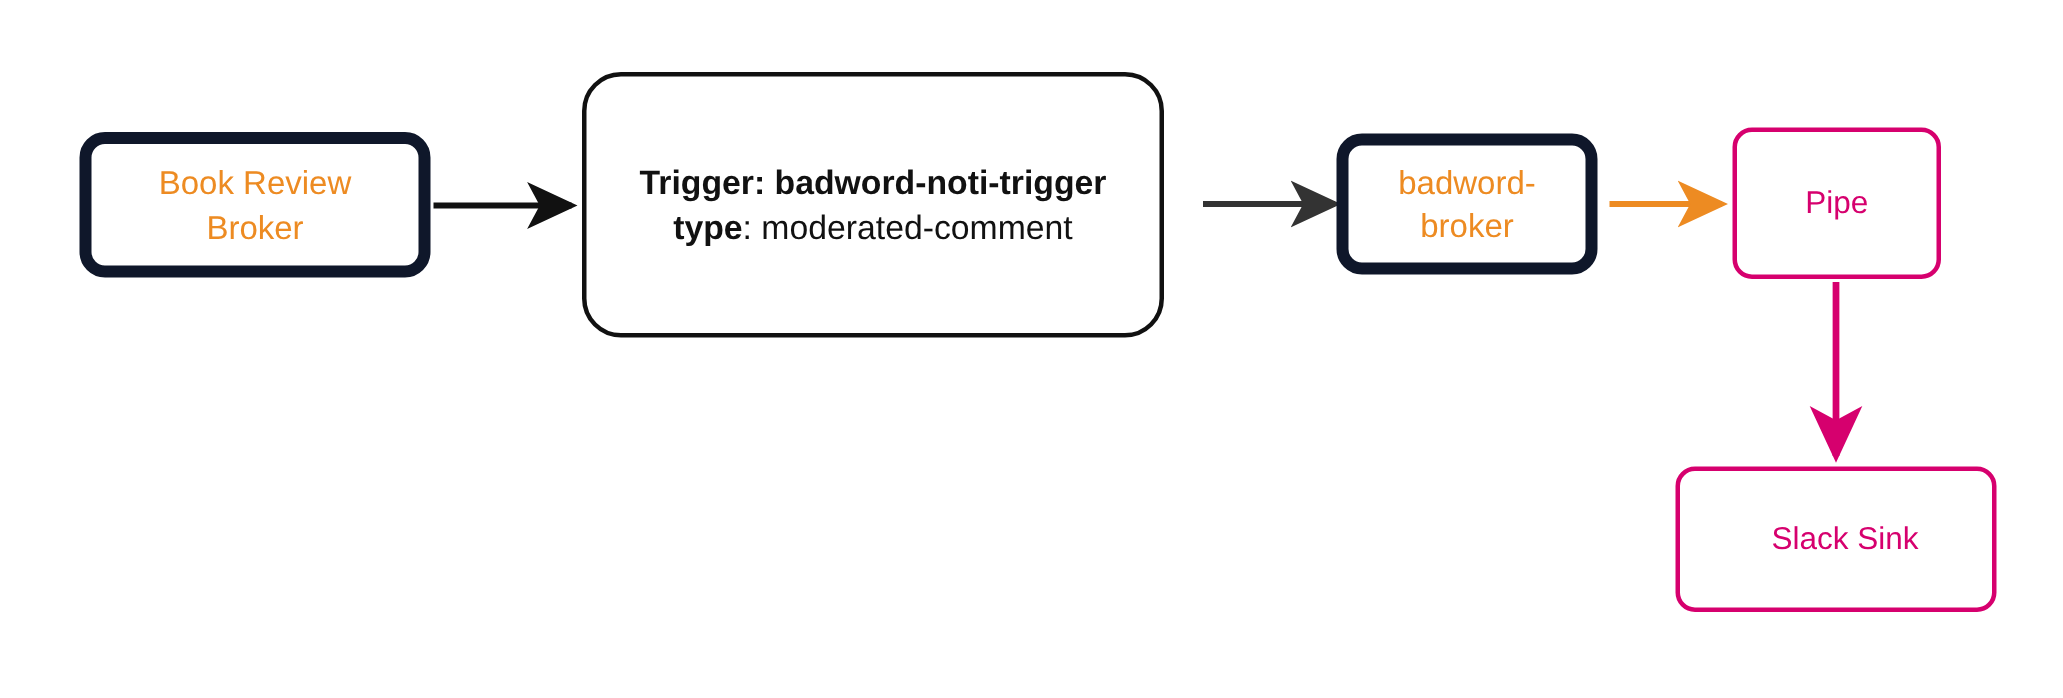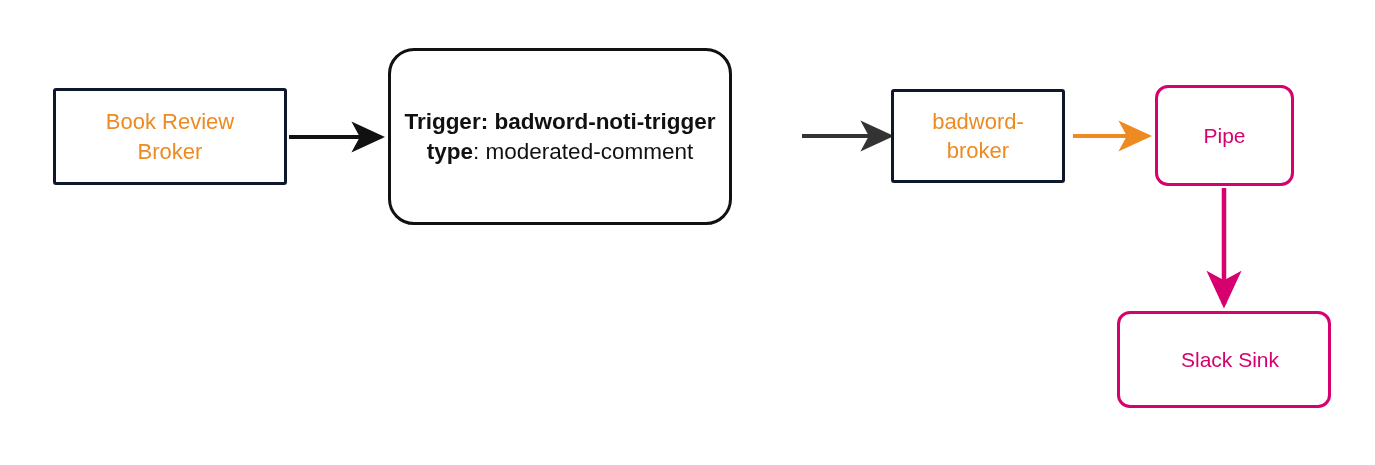--- a/index.html
+++ b/index.html
@@ -29,22 +29,22 @@
     position: absolute;
     box-sizing: border-box;
     background: #ffffff;
     display: flex;
     align-items: center;
     justify-content: center;
     text-align: center;
     line-height: 1.32;
   }
   .node-broker {
-    border: 3px solid #0f172a;
-    border-radius: 3px;
+    border: 8px solid #0f172a;
+    border-radius: 17px;
     color: #ED8B22;
     font-size: 22px;
   }
   .node-sink {
     border: 3.5px solid #D6006E;
     border-radius: 13px;
     color: #D6006E;
     font-size: 21px;
   }
   .node-trigger {
@@ -55,21 +55,21 @@
   }
   .node-trigger .trigger-lines {
     padding: 0 18px;
   }
   .trigger-line { white-space: nowrap; }
   .trigger-line b { font-weight: bold; }
   .trigger-line span.val { font-weight: normal; }
 
   
   #node-book-review-broker { left: 53px;   top: 88px;  width: 234px; height: 97px; }
-  #node-trigger            { left: 388px;  top: 48px;  width: 344px; height: 177px; }
+  #node-trigger            { left: 388px;  top: 48px;  width: 388px; height: 177px; }
   #node-badword-broker     { left: 891px;  top: 89px;  width: 174px; height: 94px; }
   #node-pipe               { left: 1155px; top: 85px;  width: 139px; height: 101px; }
   #node-slack-sink         { left: 1117px; top: 311px; width: 214px; height: 97px; padding-left: 12px; }
 </style>
 </head>
 <body>
 
 <div id="canvas">
 
   <svg class="edge-layer" viewBox="0 0 1375 465">

